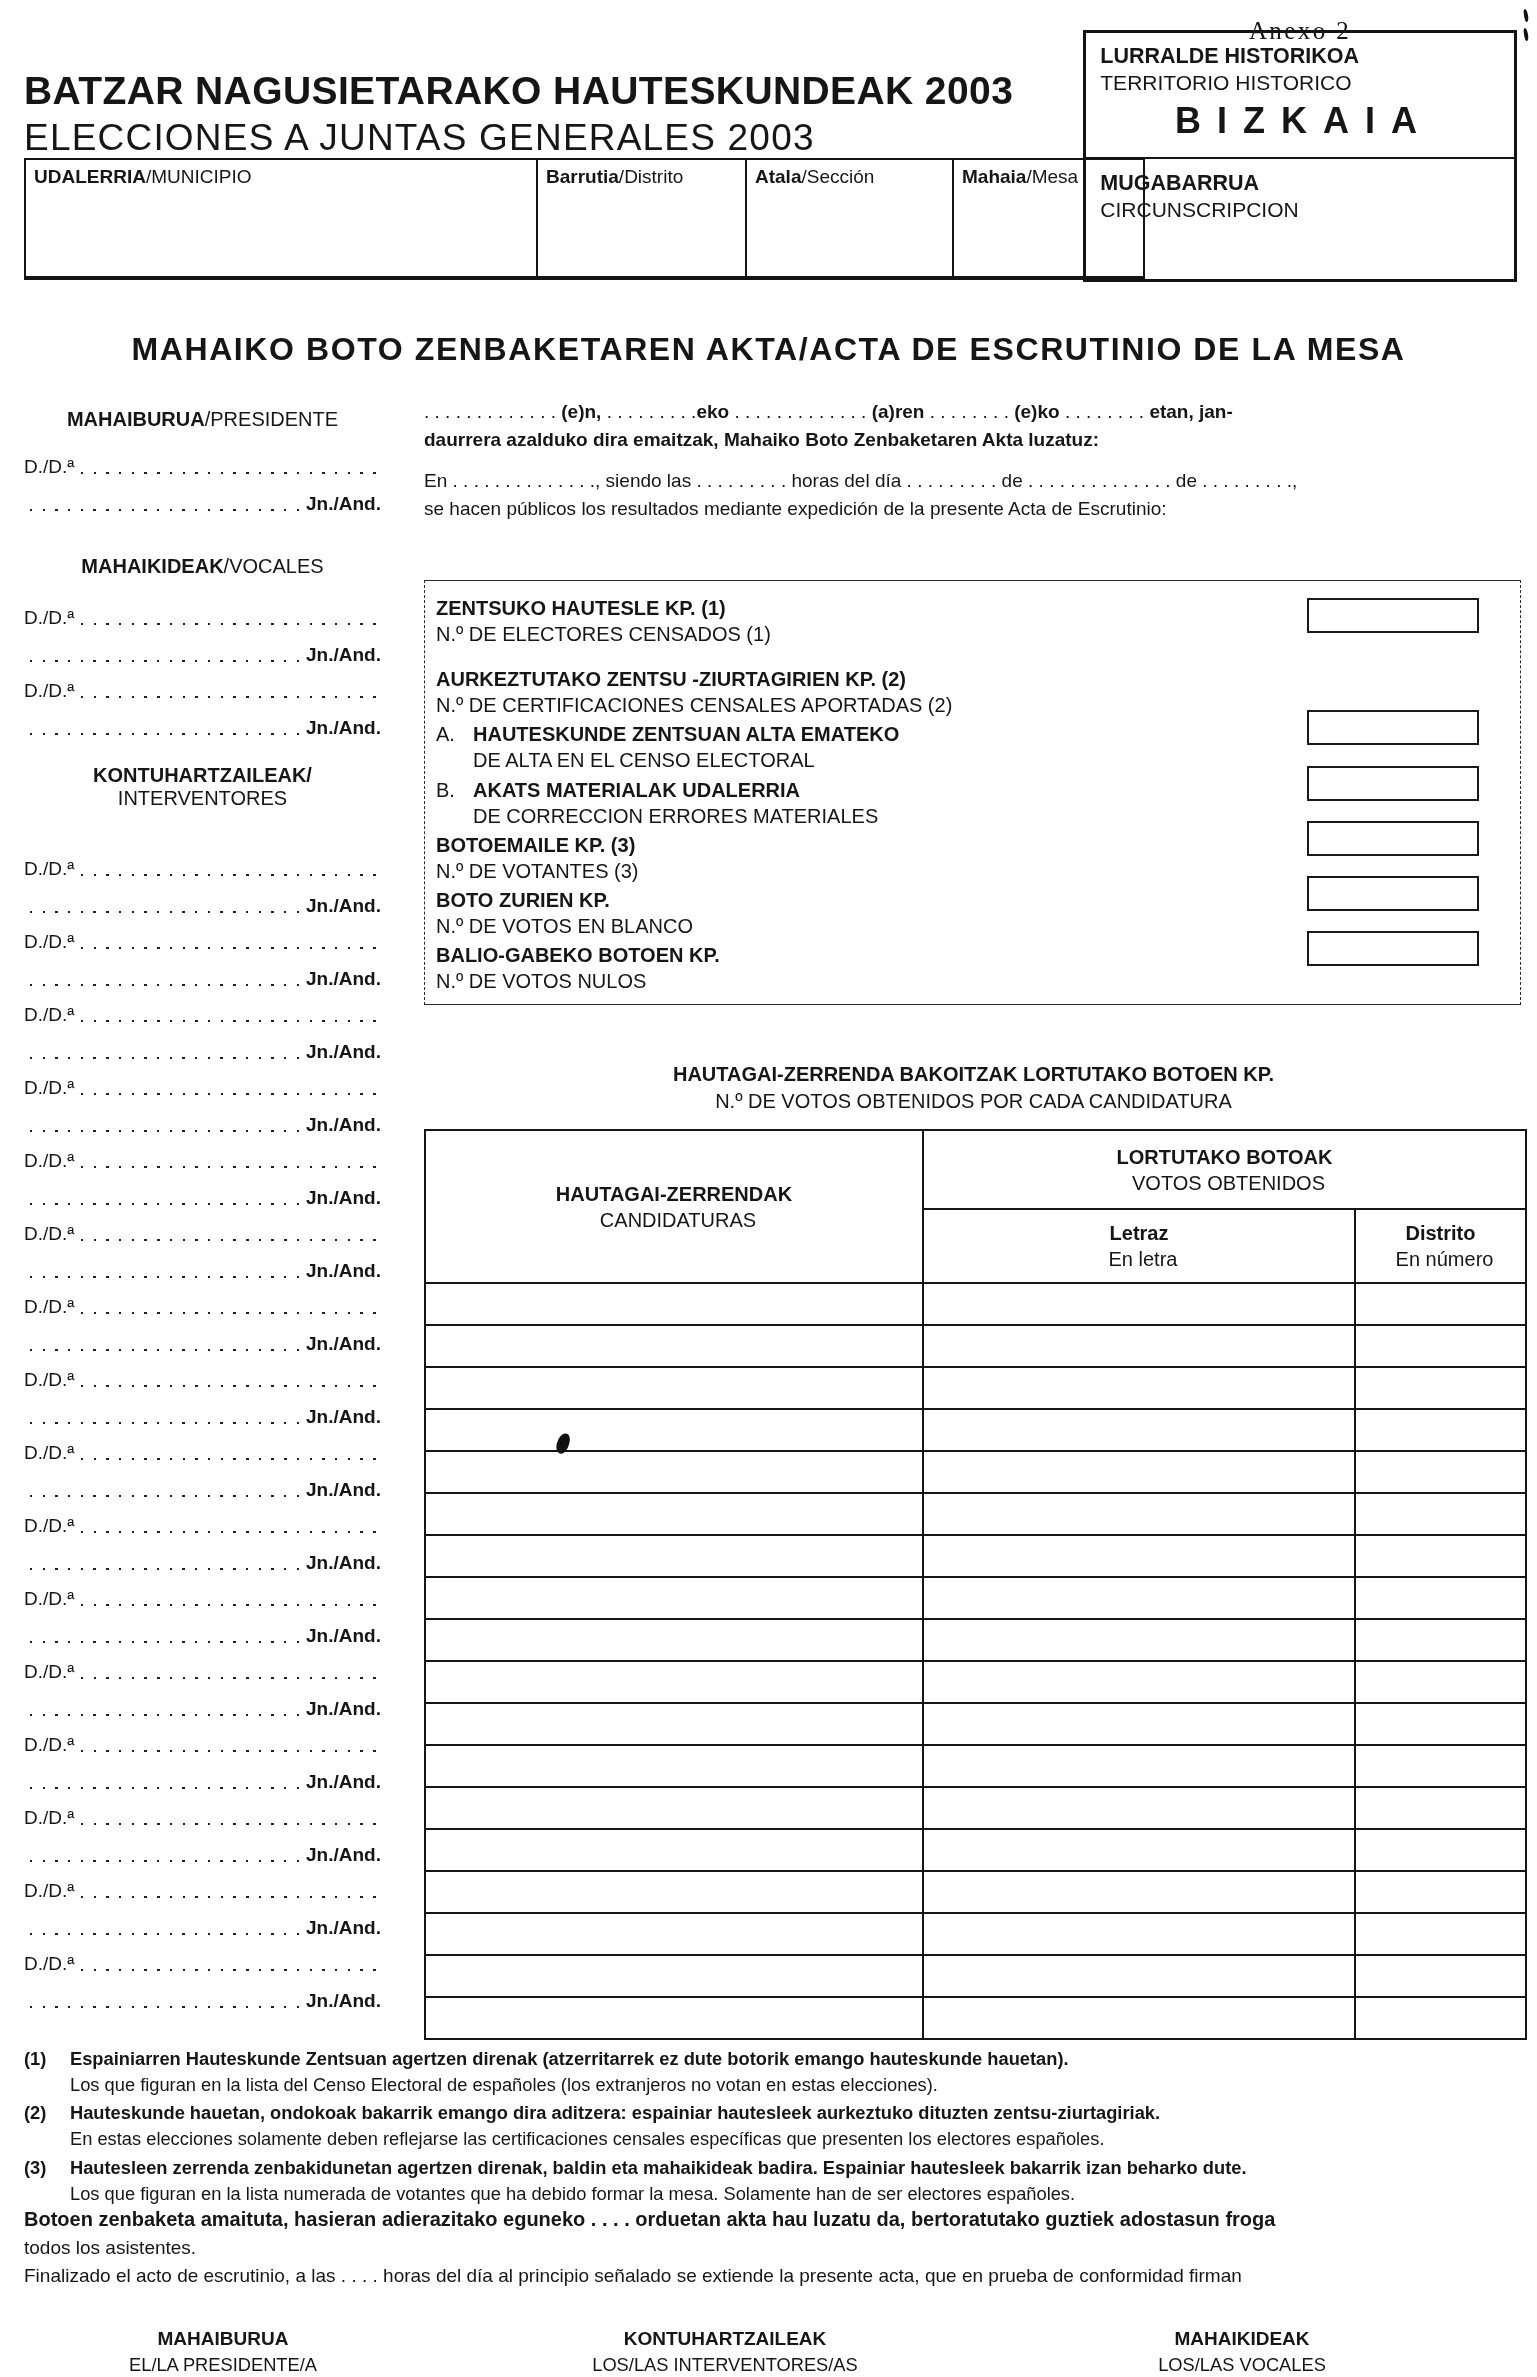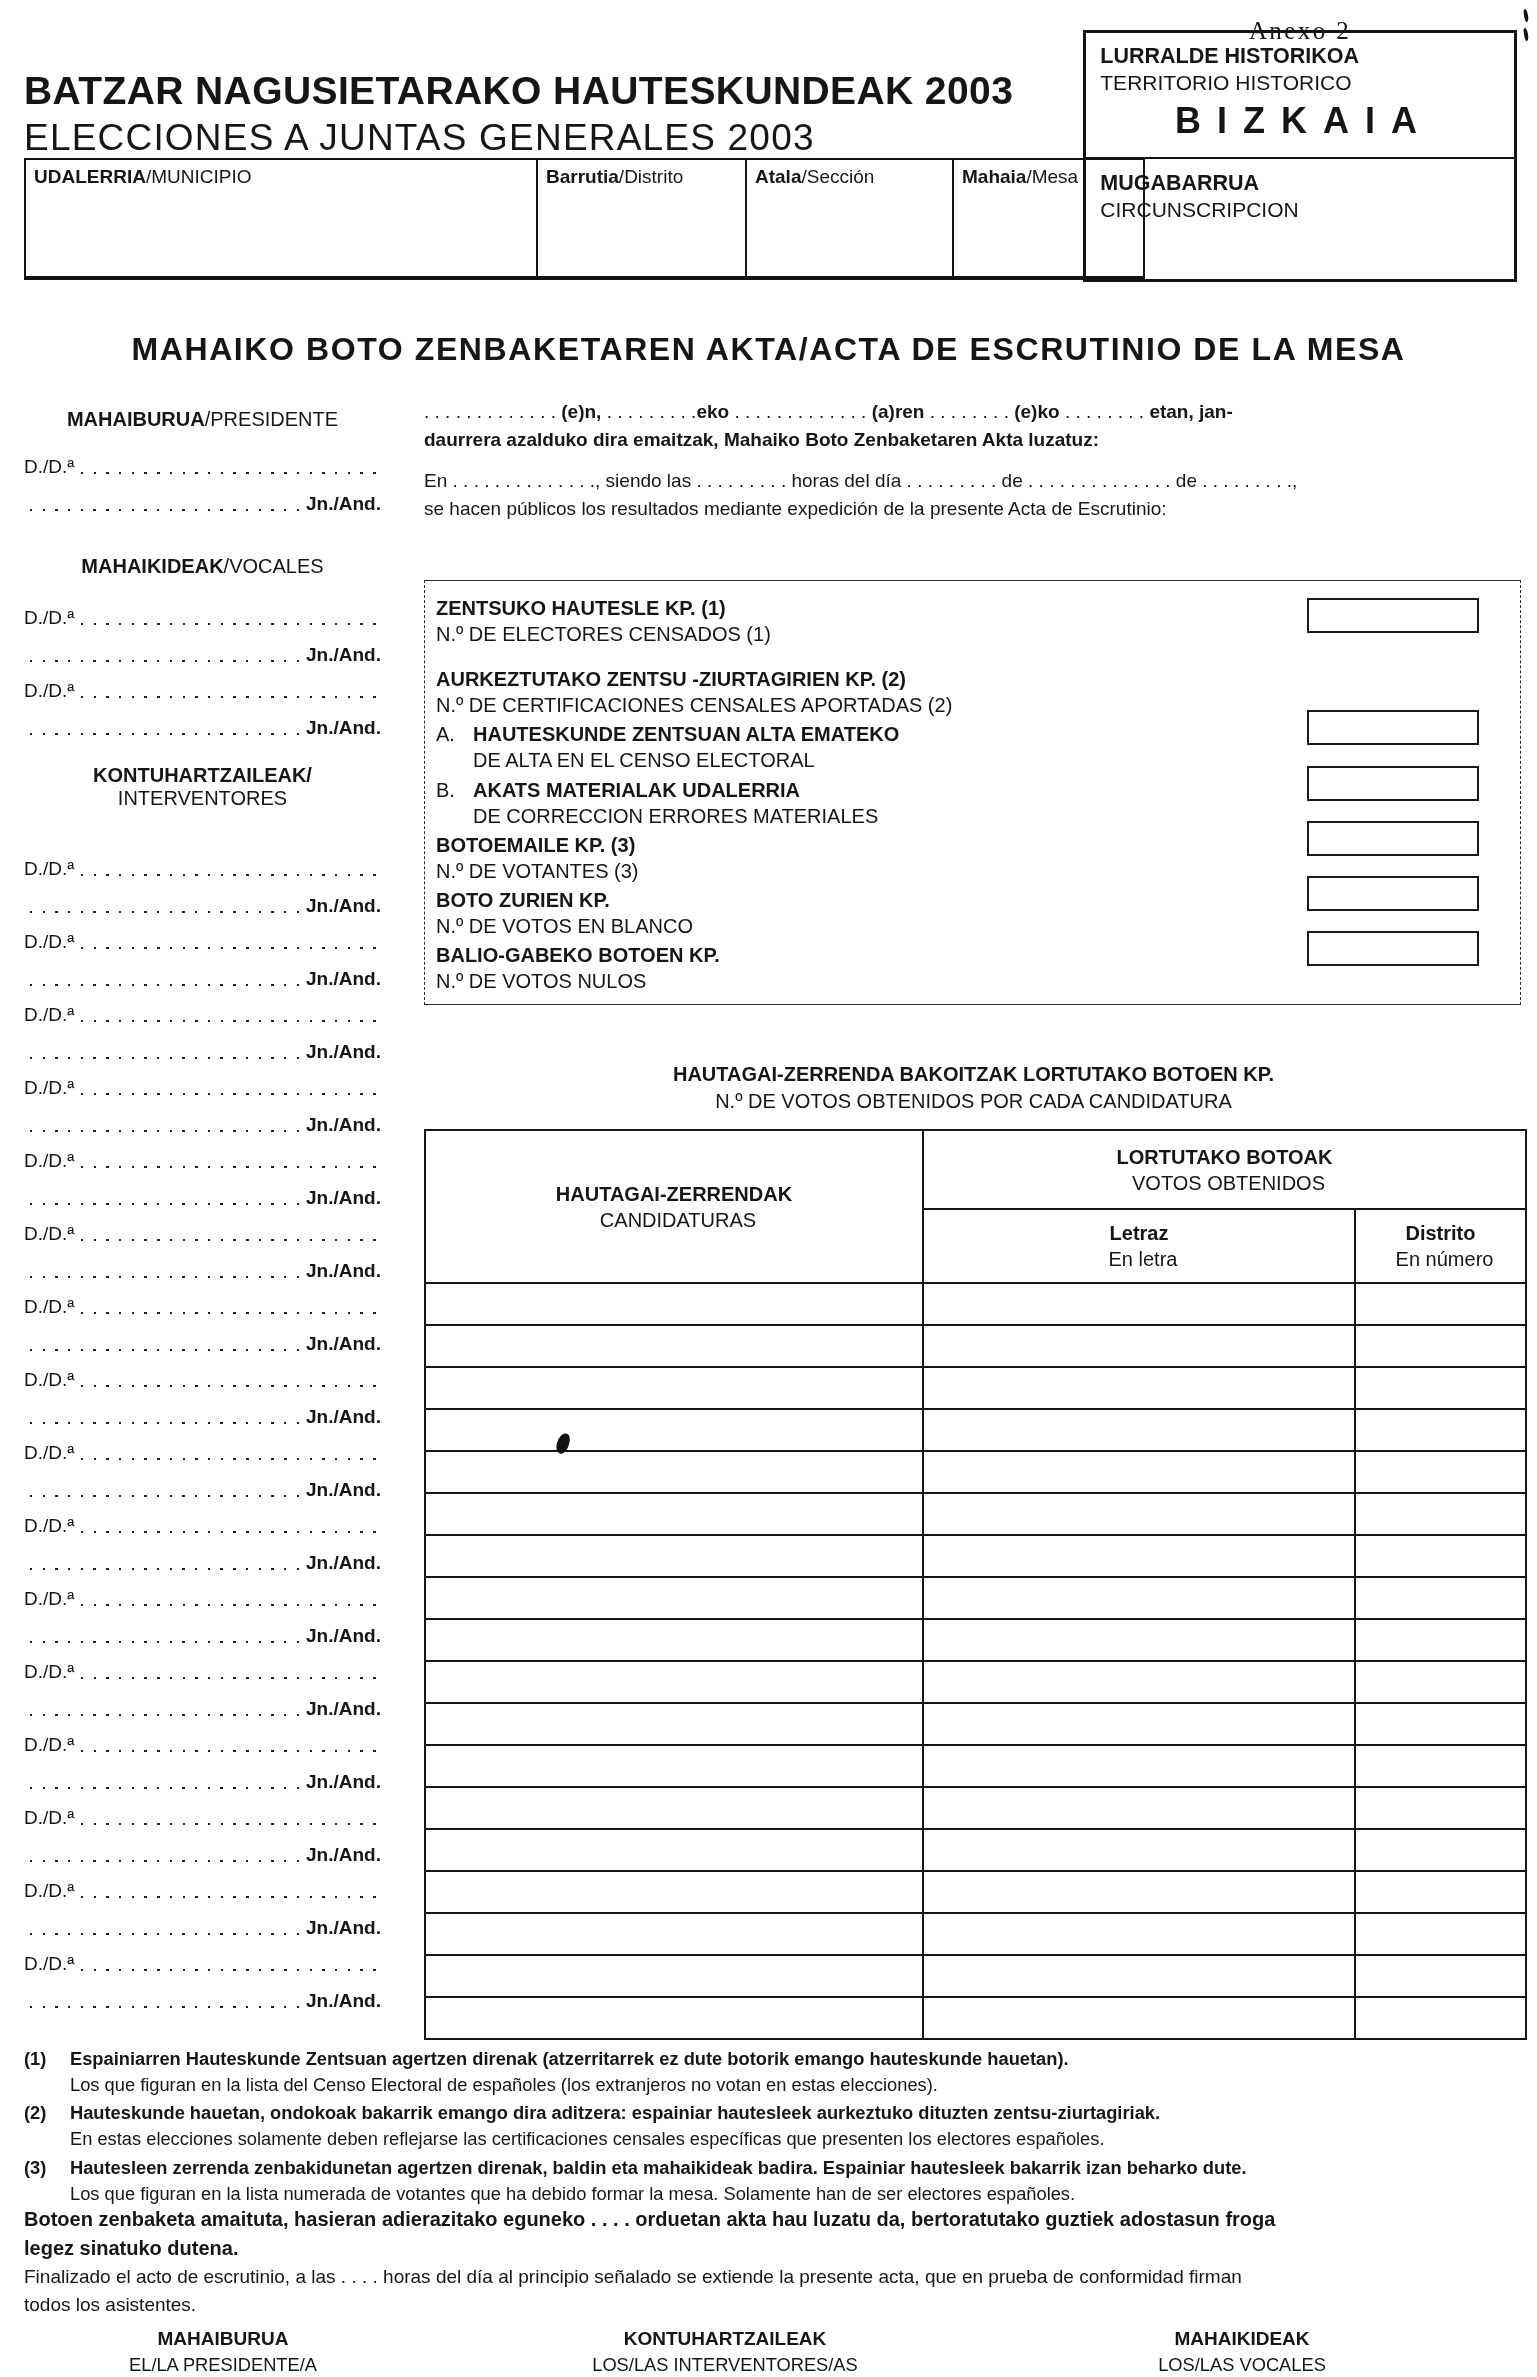--- a/index.html
+++ b/index.html
@@ -556,23 +556,22 @@
     <div class="num">(3)</div>
     <div class="txt">
       <div class="eu">Hautesleen zerrenda zenbakidunetan agertzen direnak, baldin eta mahaikideak badira. Espainiar hautesleek bakarrik izan beharko dute.</div>
       <div class="es">Los que figuran en la lista numerada de votantes que ha debido formar la mesa. Solamente han de ser electores españoles.</div>
     </div>
   </div>
 </div>
 
 <div class="abs closing">
   <div class="eu">Botoen zenbaketa amaituta, hasieran adierazitako eguneko . . . . orduetan akta hau luzatu da, bertoratutako guztiek adostasun froga</div>
-  <div class="eu">legez sinatuko dutena.</div>
+  <div class="es">todos los asistentes.</div>
   <div class="es">Finalizado el acto de escrutinio, a las . . . . horas del día al principio señalado se extiende la presente acta, que en prueba de conformidad firman</div>
-  <div class="es">todos los asistentes.</div>
 </div>
 
 <div class="abs sig-row">
   <div class="sig sig1">
     <div class="eu">MAHAIBURUA</div>
     <div class="es">EL/LA PRESIDENTE/A</div>
   </div>
   <div class="sig sig2">
     <div class="eu">KONTUHARTZAILEAK</div>
     <div class="es">LOS/LAS INTERVENTORES/AS</div>

